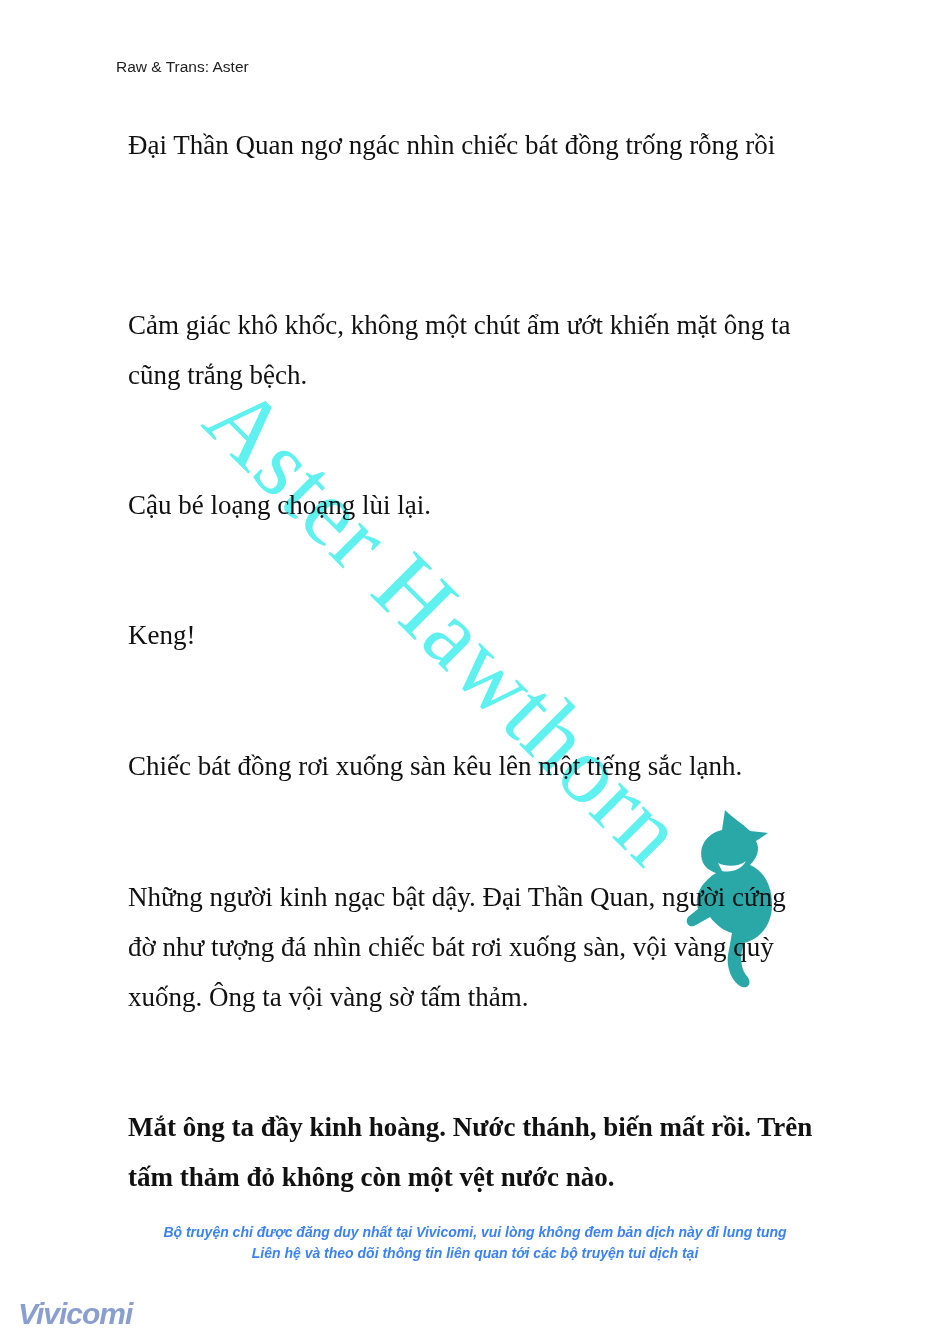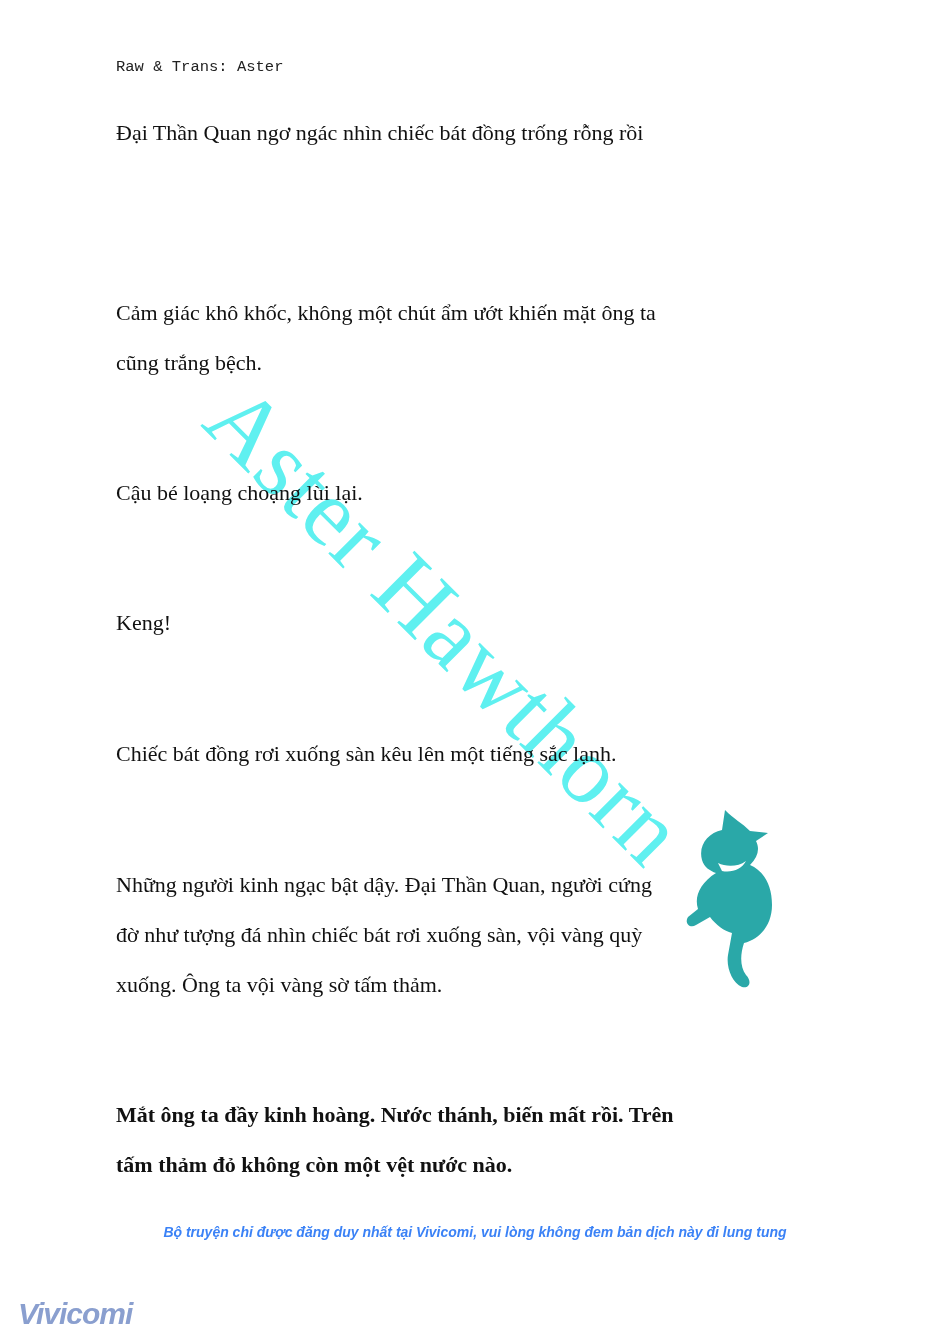--- a/index.html
+++ b/index.html
@@ -2,26 +2,26 @@
 <html><head>
 <meta charset="utf-8">
 <style>
   html, body { margin: 0; padding: 0; }
   body {
     width: 950px; height: 1343px; position: relative; overflow: hidden;
     background: #ffffff;
   }
   .header-credit {
     position: absolute; left: 116px; top: 58px;
-    font-family: Liberation Mono, monospace; font-size: 15.5px; color: #222;
+    font-family: Liberation Sans, sans-serif; font-size: 15.5px; color: #222;
   }
   .para {
     position: absolute; left: 116px; width: 720px;
-    font-family: "Liberation Serif", serif; font-size: 22px; line-height: 50px;
-    color: #111; margin: 0; z-index: 3;
+    font-family: "Liberation Serif", serif; font-size: 27px; line-height: 50px;
+    color: #111; margin: 12px; z-index: 3;
   }
   .watermark {
     position: absolute; left: 95px; top: 575px;
     font-family: "Liberation Serif", serif; font-size: 96px; color: #5ff0f0;
     transform: rotate(45deg); transform-origin: center center;
     white-space: nowrap; z-index: 2; letter-spacing: 1px;
     width: 700px; text-align: center; line-height: 100px;
   }
   .cat { position: absolute; left: 680px; top: 805px; width: 110px; height: 185px; z-index: 2; }
   .footer-note {
@@ -50,15 +50,16 @@
 <p class="para" style="top:108px;"><span>Đại Thần Quan ngơ ngác nhìn chiếc bát đồng trống rỗng rồi</span><br></p>
 <p class="para" style="top:288px;"><span>Cảm giác khô khốc, không một chút ẩm ướt khiến mặt ông ta</span><br><span>cũng trắng bệch.</span></p>
 <p class="para" style="top:468px;"><span>Cậu bé loạng choạng lùi lại.</span></p>
 <p class="para" style="top:598px;"><span>Keng!</span></p>
 <p class="para" style="top:729px;"><span>Chiếc bát đồng rơi xuống sàn kêu lên một tiếng sắc lạnh.</span></p>
 <p class="para" style="top:860px;"><span>Những người kinh ngạc bật dậy. Đại Thần Quan, người cứng</span><br><span>đờ như tượng đá nhìn chiếc bát rơi xuống sàn, vội vàng quỳ</span><br><span>xuống. Ông ta vội vàng sờ tấm thảm.</span></p>
 <p class="para" style="top:1090px;font-weight:bold;"><span>Mắt ông ta đầy kinh hoàng. Nước thánh, biến mất rồi. Trên</span><br><span>tấm thảm đỏ không còn một vệt nước nào.</span></p>
 
 <div class="footer-note">
   <div>Bộ truyện chỉ được đăng duy nhất tại Vivicomi, vui lòng không đem bản dịch này đi lung tung</div>
+  <div>Liên hệ và theo dõi thông tin liên quan tới các bộ truyện tui dịch tại</div>
 </div>
 
 <div class="logo">Vivicomi</div>
 
 </body></html>

